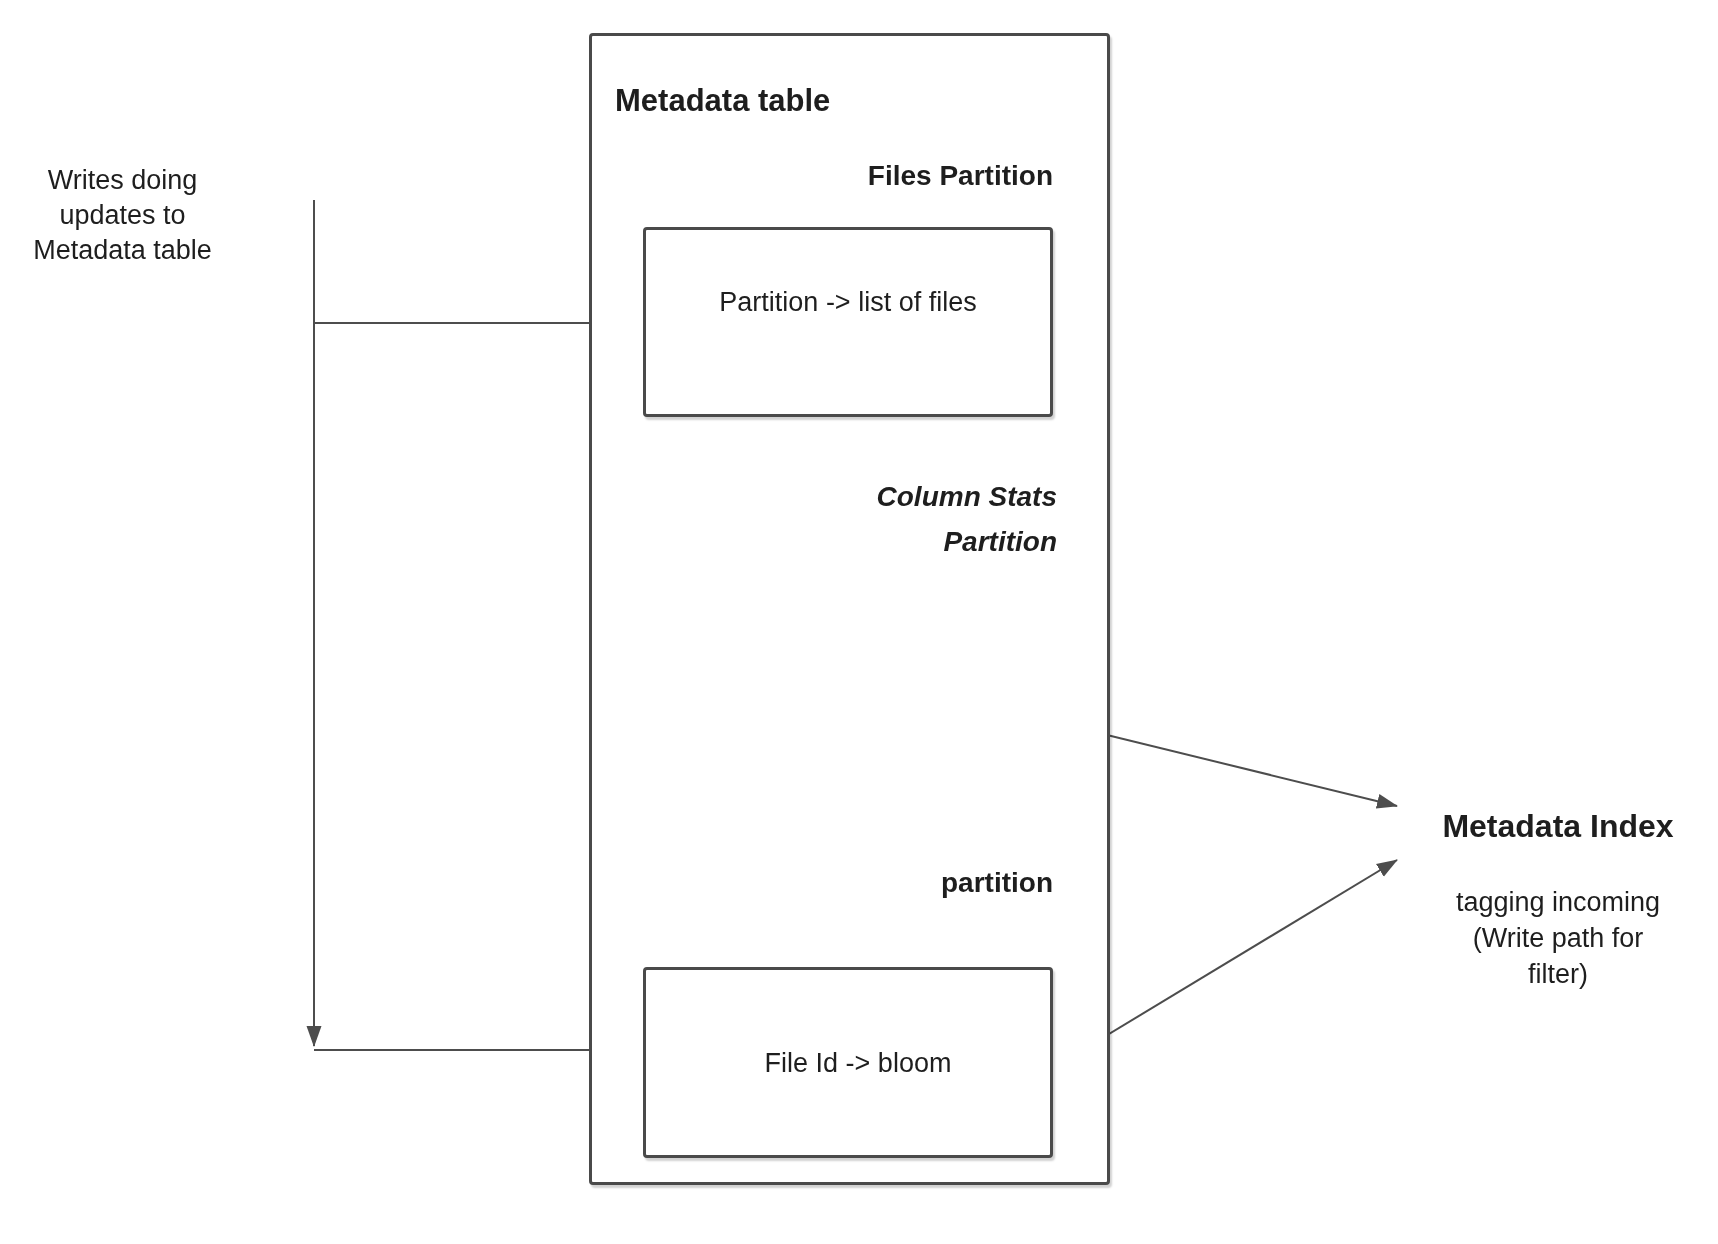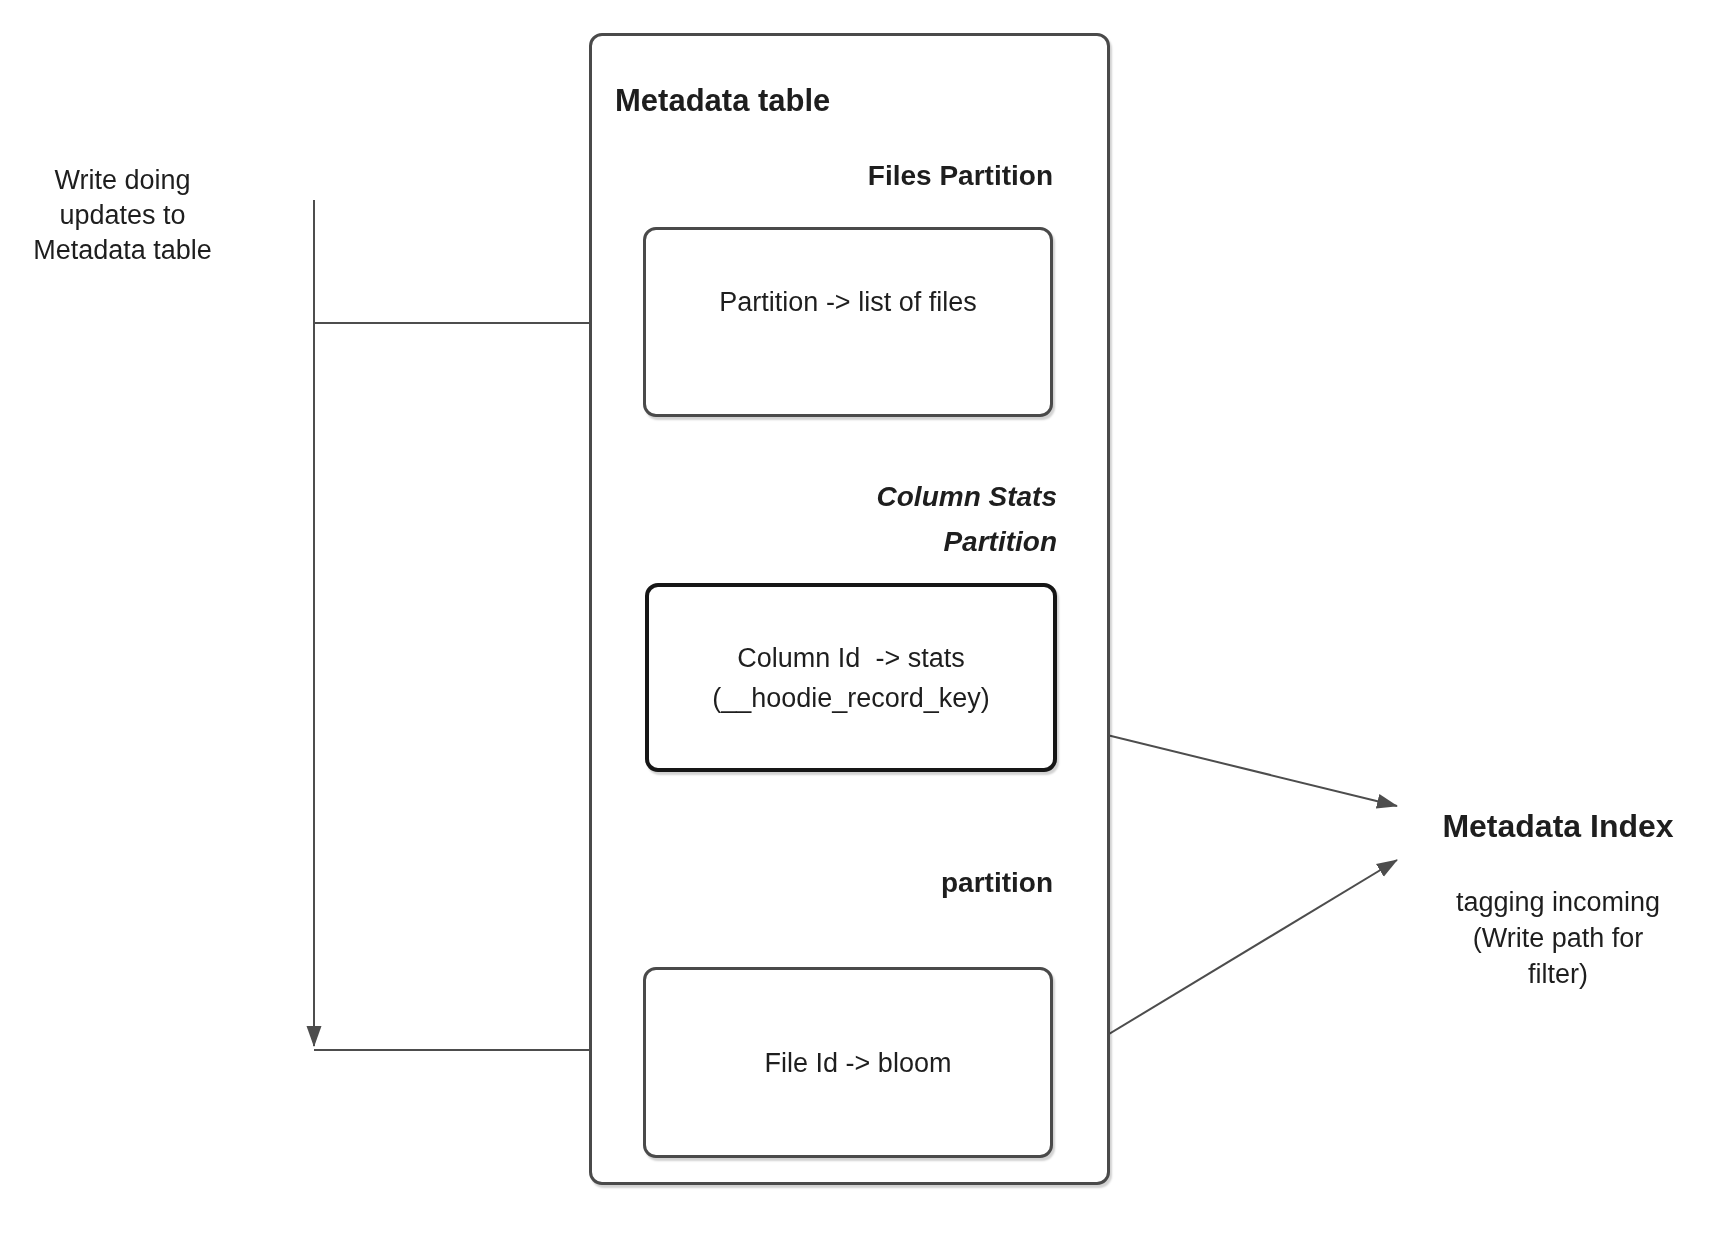--- a/index.html
+++ b/index.html
@@ -29,21 +29,21 @@
     stroke: var(--line);
     stroke-width: 2;
     fill: none;
   }
   .arrowhead-shape { fill: var(--line); }
 
   .box {
     position: absolute;
     background: var(--background);
     border: 3px solid var(--box-border);
-    border-radius: 13px;
+    border-radius: 4px;
     box-shadow: 2px 3px 2px rgba(0,0,0,0.18);
   }
   .outer-box {
     left: 589px; top: 33px;
     width: 521px; height: 1152px;
   }
   .files-box {
     left: 643px; top: 227px;
     width: 410px; height: 190px;
     padding-top: 52px;
@@ -122,40 +122,36 @@
       </marker>
     </defs>
     <path class="connector" d="M314 200 L314 1046" marker-end="url(#arrowhead)"></path>
     <path class="connector" d="M314 323 L643 323"></path>
     <path class="connector" d="M314 1050 L643 1050"></path>
     <path class="connector" d="M1058 723 L1397 806" marker-end="url(#arrowhead)"></path>
     <path class="connector" d="M1061 1063 L1397 860" marker-end="url(#arrowhead)"></path>
   </svg>
 
   <div class="note writes-note">
-    <div>Write doing</div>
+    <div>Writes doing</div>
     <div>updates to</div>
     <div>Metadata table</div>
   </div>
 
   <div class="box outer-box"></div>
   <div class="bold-title outer-title">Metadata table</div>
 
   <div class="section-heading files-heading">Files Partition</div>
   <div class="box files-box">
     <div class="body-text">Partition -&gt; list of files</div>
   </div>
 
   <div class="section-heading stats-heading">
     <div>Column Stats</div>
     <div>Partition</div>
-  </div>
-  <div class="box stats-box">
-    <div class="body-text">Column Id  -&gt; stats</div>
-    <div class="body-text">(__hoodie_record_key)</div>
   </div>
 
   <div class="section-heading bloom-heading">
     <div>partition</div>
   </div>
   <div class="box bloom-box">
     <div class="body-text">File Id -&gt; bloom</div>
   </div>
 
   <div class="index-title">Metadata Index</div>

